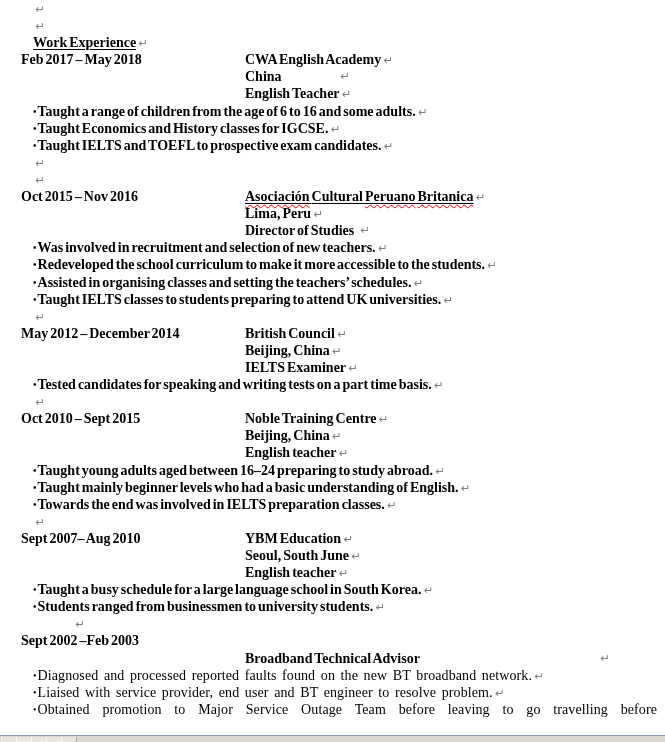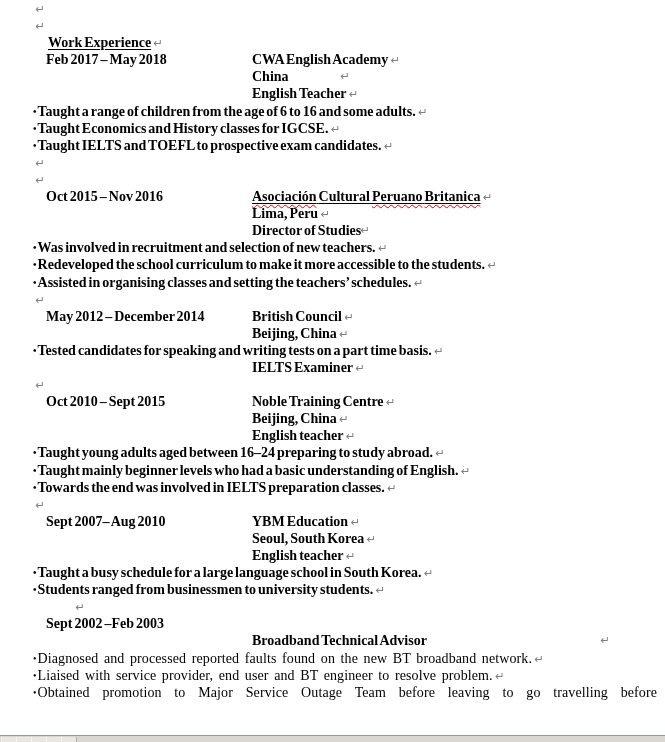--- a/index.html
+++ b/index.html
@@ -7,23 +7,23 @@
     position:relative; width:665px; height:742px; background:#ffffff;
     overflow:hidden; font-family:"Liberation Serif","DejaVu Serif",serif;
     font-size:14px; color:#000;
   }
   .content { position:absolute; top:0; left:0; width:665px; }
   .line {
     position:relative; height:17.1px; line-height:17.2px;
     font-weight:bold; white-space:nowrap; word-spacing:-1.5px;
   }
   .mark-line { padding-left:33px; }
-  .heading { padding-left:48px; }
-  .date { position:absolute; left:46px; top:0; }
-  .col2 { position:absolute; left:252px; top:0; }
+  .heading { padding-left:33px; }
+  .date { position:absolute; left:21px; top:0; }
+  .col2 { position:absolute; left:245px; top:0; }
   .bullet { padding-left:33px; }
   .b { font-size:10px; vertical-align:1px; letter-spacing:0; margin-right:1px; }
   .mk {
     color:#7f7f7f; font-weight:normal; font-size:11.5px;
     font-family:"DejaVu Sans",sans-serif; word-spacing:0; letter-spacing:0;
     margin-left:2px;
   }
   .tabmk { position:absolute; top:0; margin-left:0; }
   .u { text-decoration:underline; text-decoration-thickness:1px; text-underline-offset:2px; }
   .sp {
@@ -78,53 +78,54 @@
       <div class="line">
         <span class="col2"><span>Lima, Peru</span><span class="mk">↵</span></span>
       </div>
       <div class="line">
         <span class="col2"><span>Director of Studies</span></span>
         <span class="mk tabmk" style="left: 360px;">↵</span>
       </div>
       <div class="line bullet"><span class="b">•</span><span>Was involved in recruitment and selection of new teachers.</span><span class="mk">↵</span></div>
       <div class="line bullet"><span class="b">•</span><span>Redeveloped the school curriculum to make it more accessible to the students.</span><span class="mk">↵</span></div>
       <div class="line bullet"><span class="b">•</span><span>Assisted in organising classes and setting the teachers’ schedules.</span><span class="mk">↵</span></div>
+      <div class="line bullet"><span class="b">•</span><span>Taught IELTS classes to students preparing to attend UK universities.</span><span class="mk">↵</span></div>
       <div class="line mark-line"><span class="mk">↵</span></div>
       <div class="line">
         <span class="date">May 2012 – December 2014</span>
         <span class="col2"><span>British Council</span><span class="mk">↵</span></span>
       </div>
       <div class="line">
         <span class="col2"><span>Beijing, China</span><span class="mk">↵</span></span>
       </div>
-      <div class="line bullet"><span class="b">•</span><span>Tested candidates for speaking and writing tests on a part time basis.</span><span class="mk">↵</span></div>
       <div class="line">
         <span class="col2"><span>IELTS Examiner</span><span class="mk">↵</span></span>
       </div>
+      <div class="line bullet"><span class="b">•</span><span>Tested candidates for speaking and writing tests on a part time basis.</span><span class="mk">↵</span></div>
       <div class="line mark-line"><span class="mk">↵</span></div>
       <div class="line">
         <span class="date">Oct 2010 – Sept 2015</span>
         <span class="col2"><span>Noble Training Centre</span><span class="mk">↵</span></span>
       </div>
       <div class="line">
         <span class="col2"><span>Beijing, China</span><span class="mk">↵</span></span>
       </div>
       <div class="line">
         <span class="col2"><span>English teacher</span><span class="mk">↵</span></span>
       </div>
       <div class="line bullet"><span class="b">•</span><span>Taught young adults aged between 16–24 preparing to study abroad.</span><span class="mk">↵</span></div>
       <div class="line bullet"><span class="b">•</span><span>Taught mainly beginner levels who had a basic understanding of English.</span><span class="mk">↵</span></div>
       <div class="line bullet"><span class="b">•</span><span>Towards the end was involved in IELTS preparation classes.</span><span class="mk">↵</span></div>
       <div class="line mark-line"><span class="mk">↵</span></div>
       <div class="line">
         <span class="date">Sept 2007– Aug 2010</span>
         <span class="col2"><span>YBM Education</span><span class="mk">↵</span></span>
       </div>
       <div class="line">
-        <span class="col2"><span>Seoul, South Korea</span><span class="mk">↵</span></span>
+        <span class="col2"><span>Seoul, South June</span><span class="mk">↵</span></span>
       </div>
       <div class="line">
         <span class="col2"><span>English teacher</span><span class="mk">↵</span></span>
       </div>
       <div class="line bullet"><span class="b">•</span><span>Taught a busy schedule for a large language school in South Korea.</span><span class="mk">↵</span></div>
       <div class="line bullet"><span class="b">•</span><span>Students ranged from businessmen to university students.</span><span class="mk">↵</span></div>
       <div class="line mark-line" style="padding-left: 73px;"><span class="mk">↵</span></div>
       <div class="line">
         <span class="date">Sept 2002 –Feb 2003</span>
       </div>

